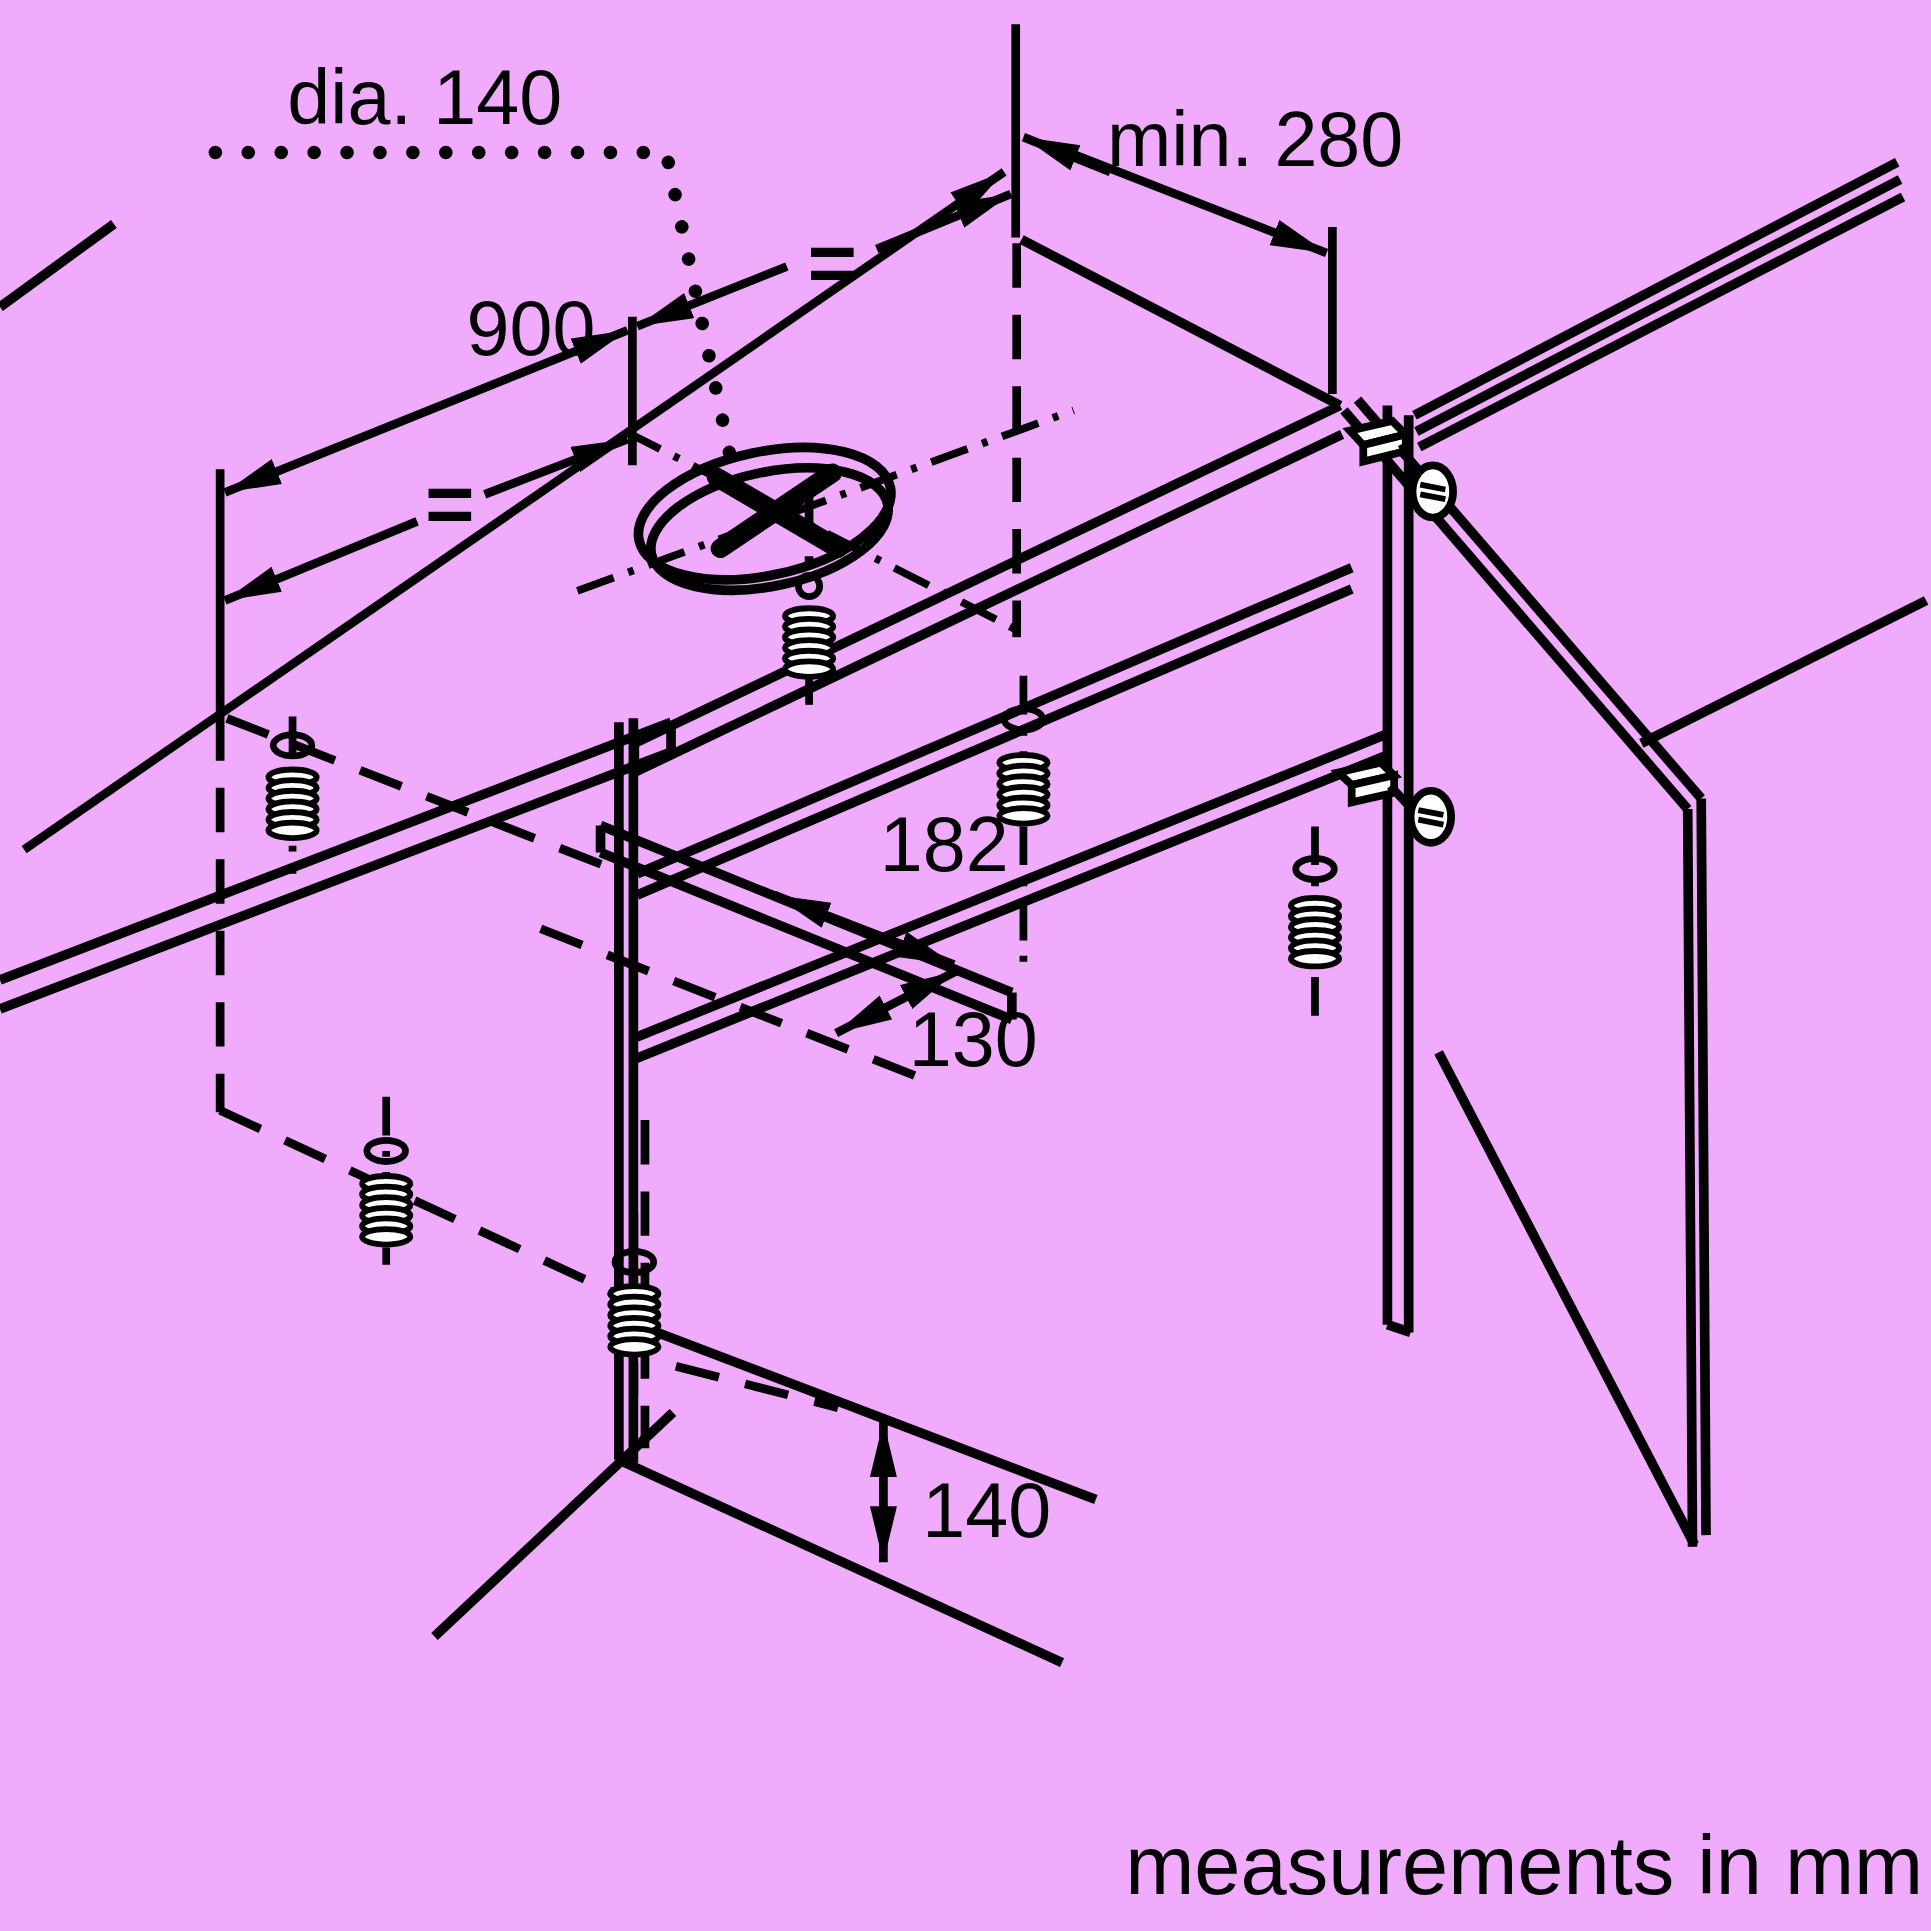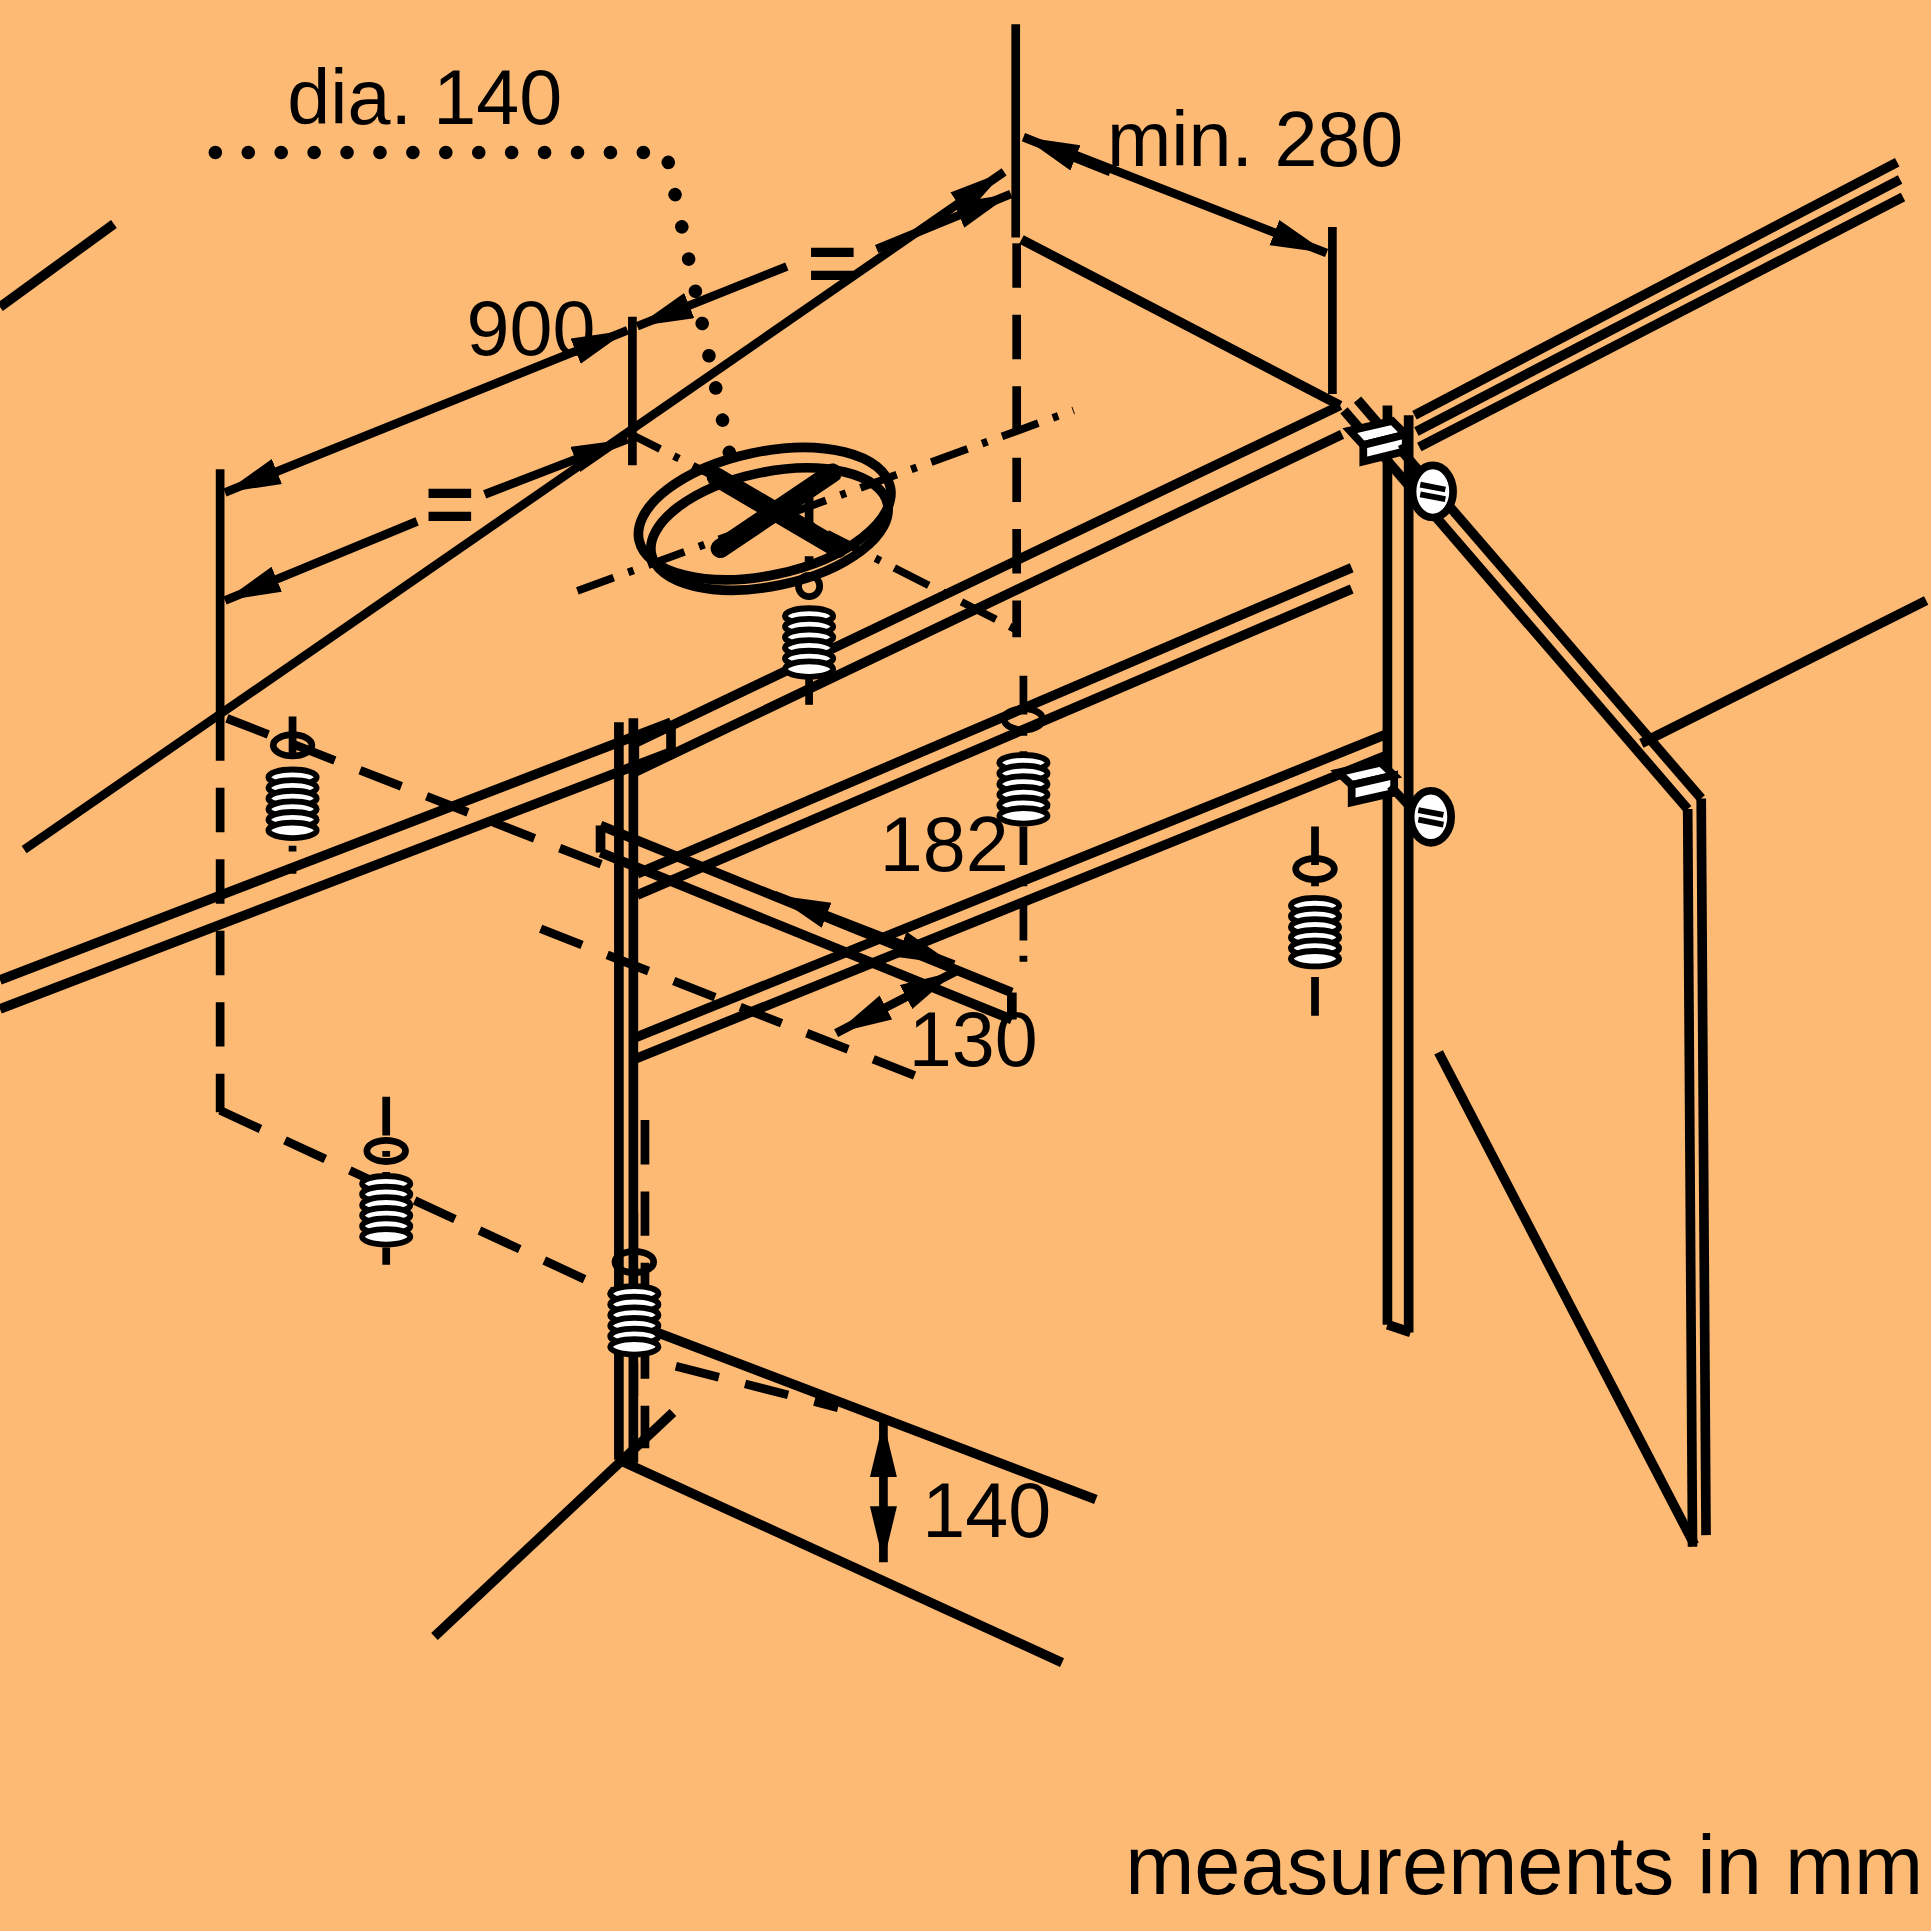--- a/index.html
+++ b/index.html
@@ -1,16 +1,16 @@
 <!DOCTYPE html>
 <html><head>
 <meta charset="utf-8">
 <style>
   html,body{margin:0;padding:0;background:#ffffff;}
-  .stage{width:1931px;height:1931px;background:#fdba74;position:relative;overflow:hidden;text-align:center;}
+  .stage{width:1931px;height:1931px;background:#f0abfc;position:relative;overflow:hidden;text-align:center;}
   svg{display:block;width:100%;height:100%;}
   text{font-family:"Liberation Sans","DejaVu Sans",sans-serif;fill:#000;}
   .lbl{font-size:80px;}
   .eq{font-size:88px;font-weight:bold;}
   .footer{font-size:86px;}
   .ln{stroke:#000;stroke-width:10;fill:none;stroke-linecap:butt;}
   .dim{stroke:#000;stroke-width:9;fill:none;}
   .dash{stroke:#000;stroke-width:9;fill:none;stroke-dasharray:46 28;}
   .dashdot{stroke:#000;stroke-width:8;fill:none;stroke-dasharray:40 16 6 16;}
   .dots{stroke:#000;stroke-width:14;fill:none;stroke-linecap:round;stroke-dasharray:0.1 34;}

